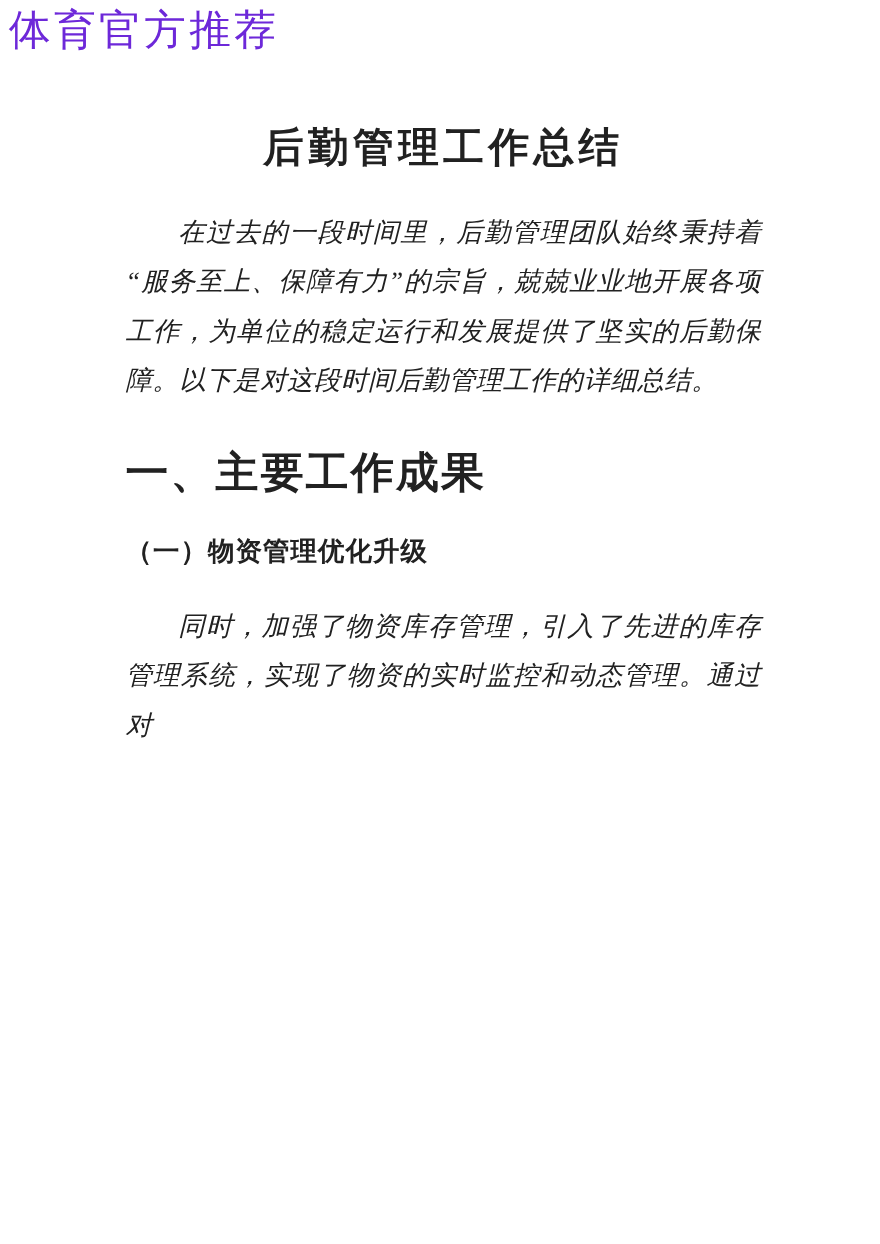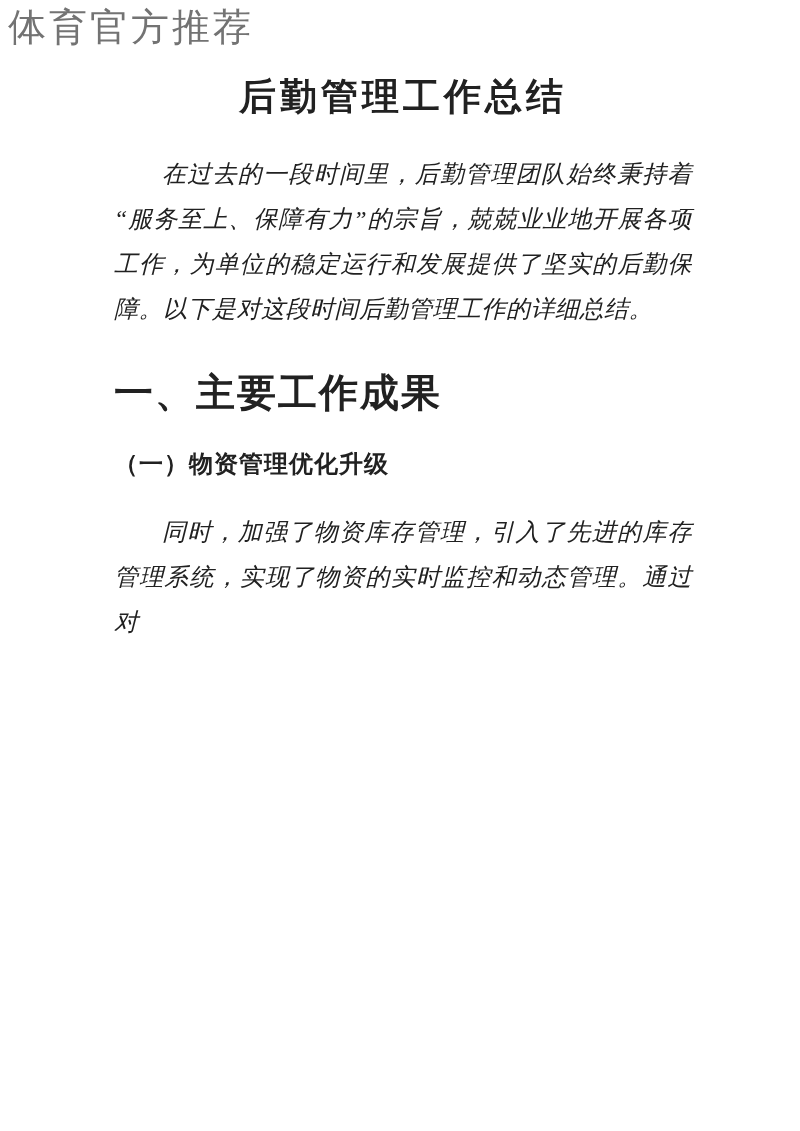--- a/index.html
+++ b/index.html
@@ -21,27 +21,27 @@
     height: 100%;
     box-sizing: border-box;
     padding: 0 108px 0 114px;
   }
   .watermark {
     position: absolute;
     top: 2px;
     left: 8px;
     font-size: 38px;
     letter-spacing: 3px;
-    color: #737373;
+    color: #6d28d9;
     font-family: "Liberation Serif", "DejaVu Serif", serif;
     white-space: nowrap;
   }
   .doc-title {
     margin: 0;
-    padding-top: 72px;
+    padding-top: 110px;
     font-size: 37px;
     font-weight: bold;
     text-align: center;
     letter-spacing: 4px;
     line-height: 1.35;
   }
   .body-p {
     margin: 30px 0 0 0;
     font-size: 24px;
     line-height: 45px;

